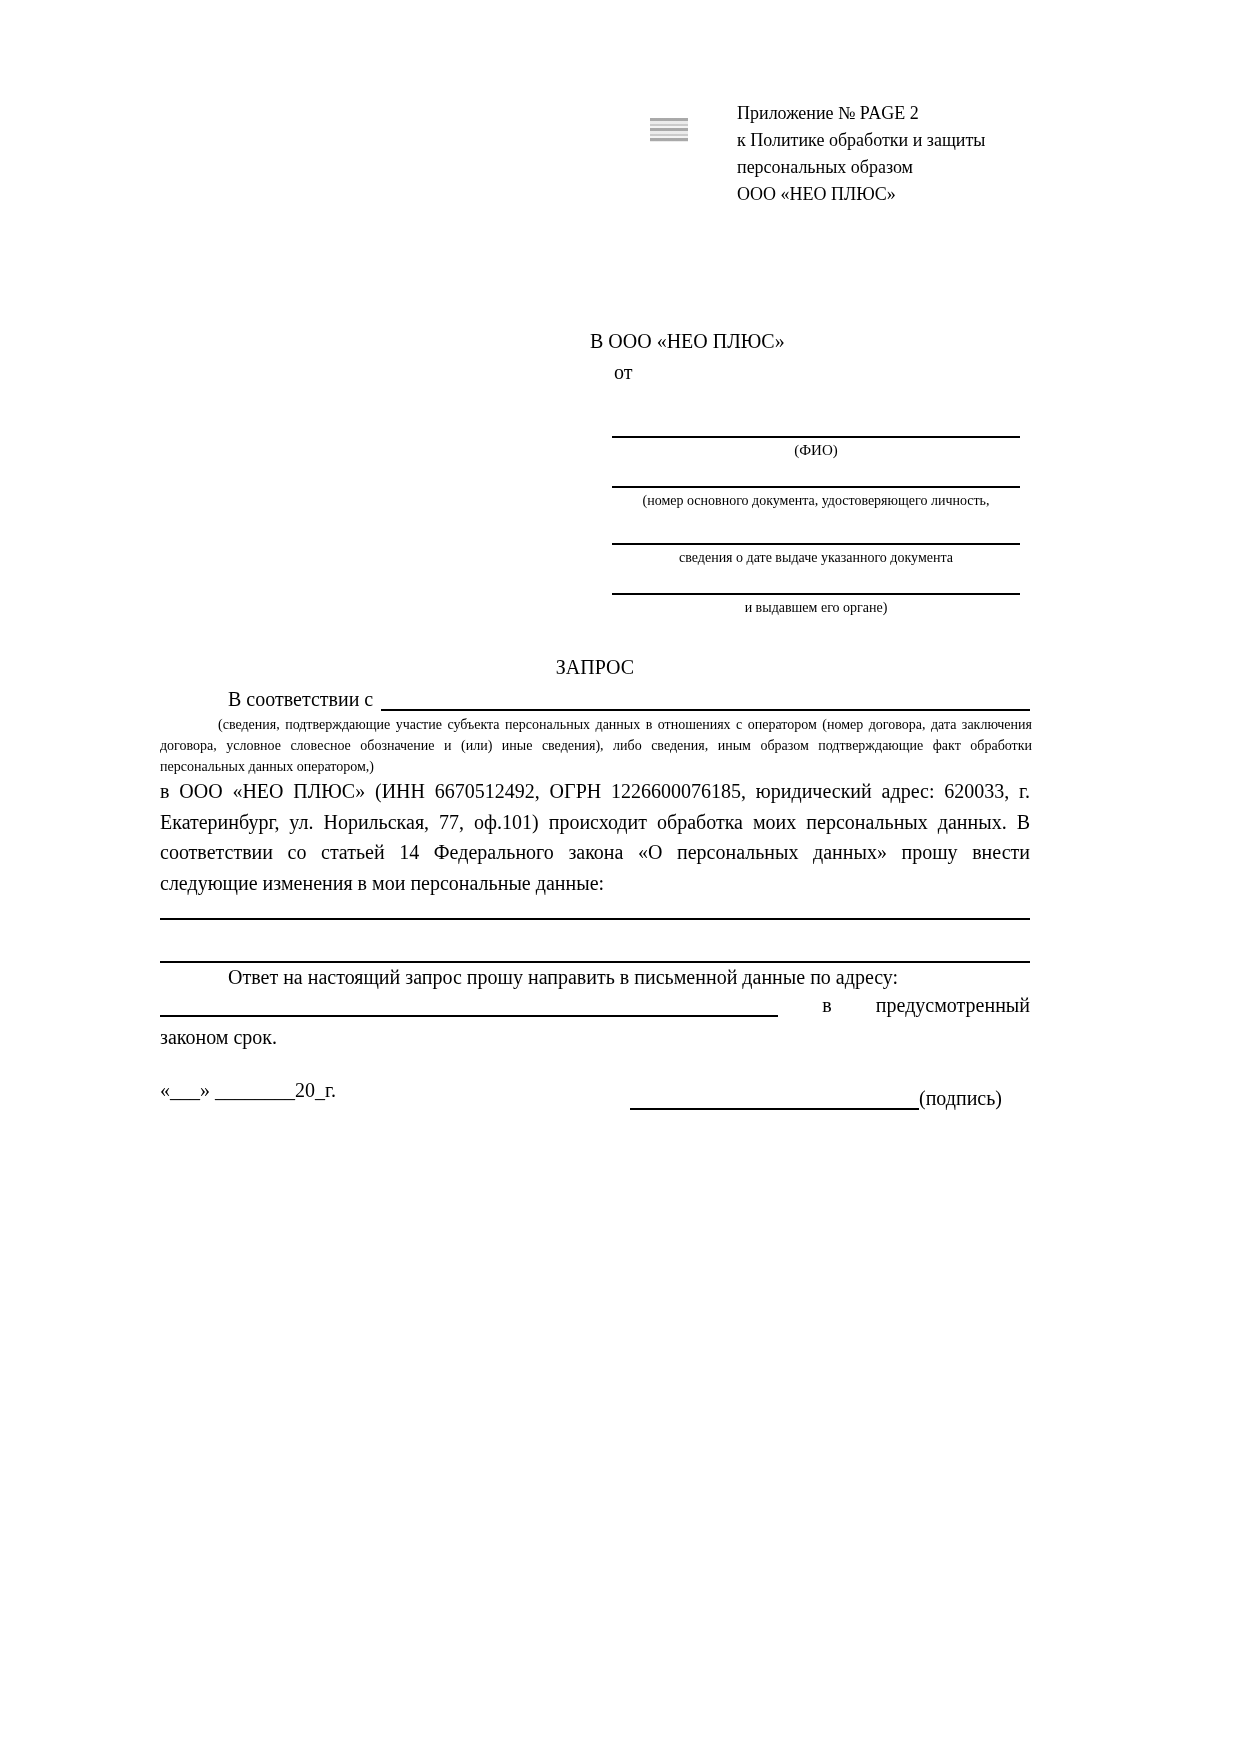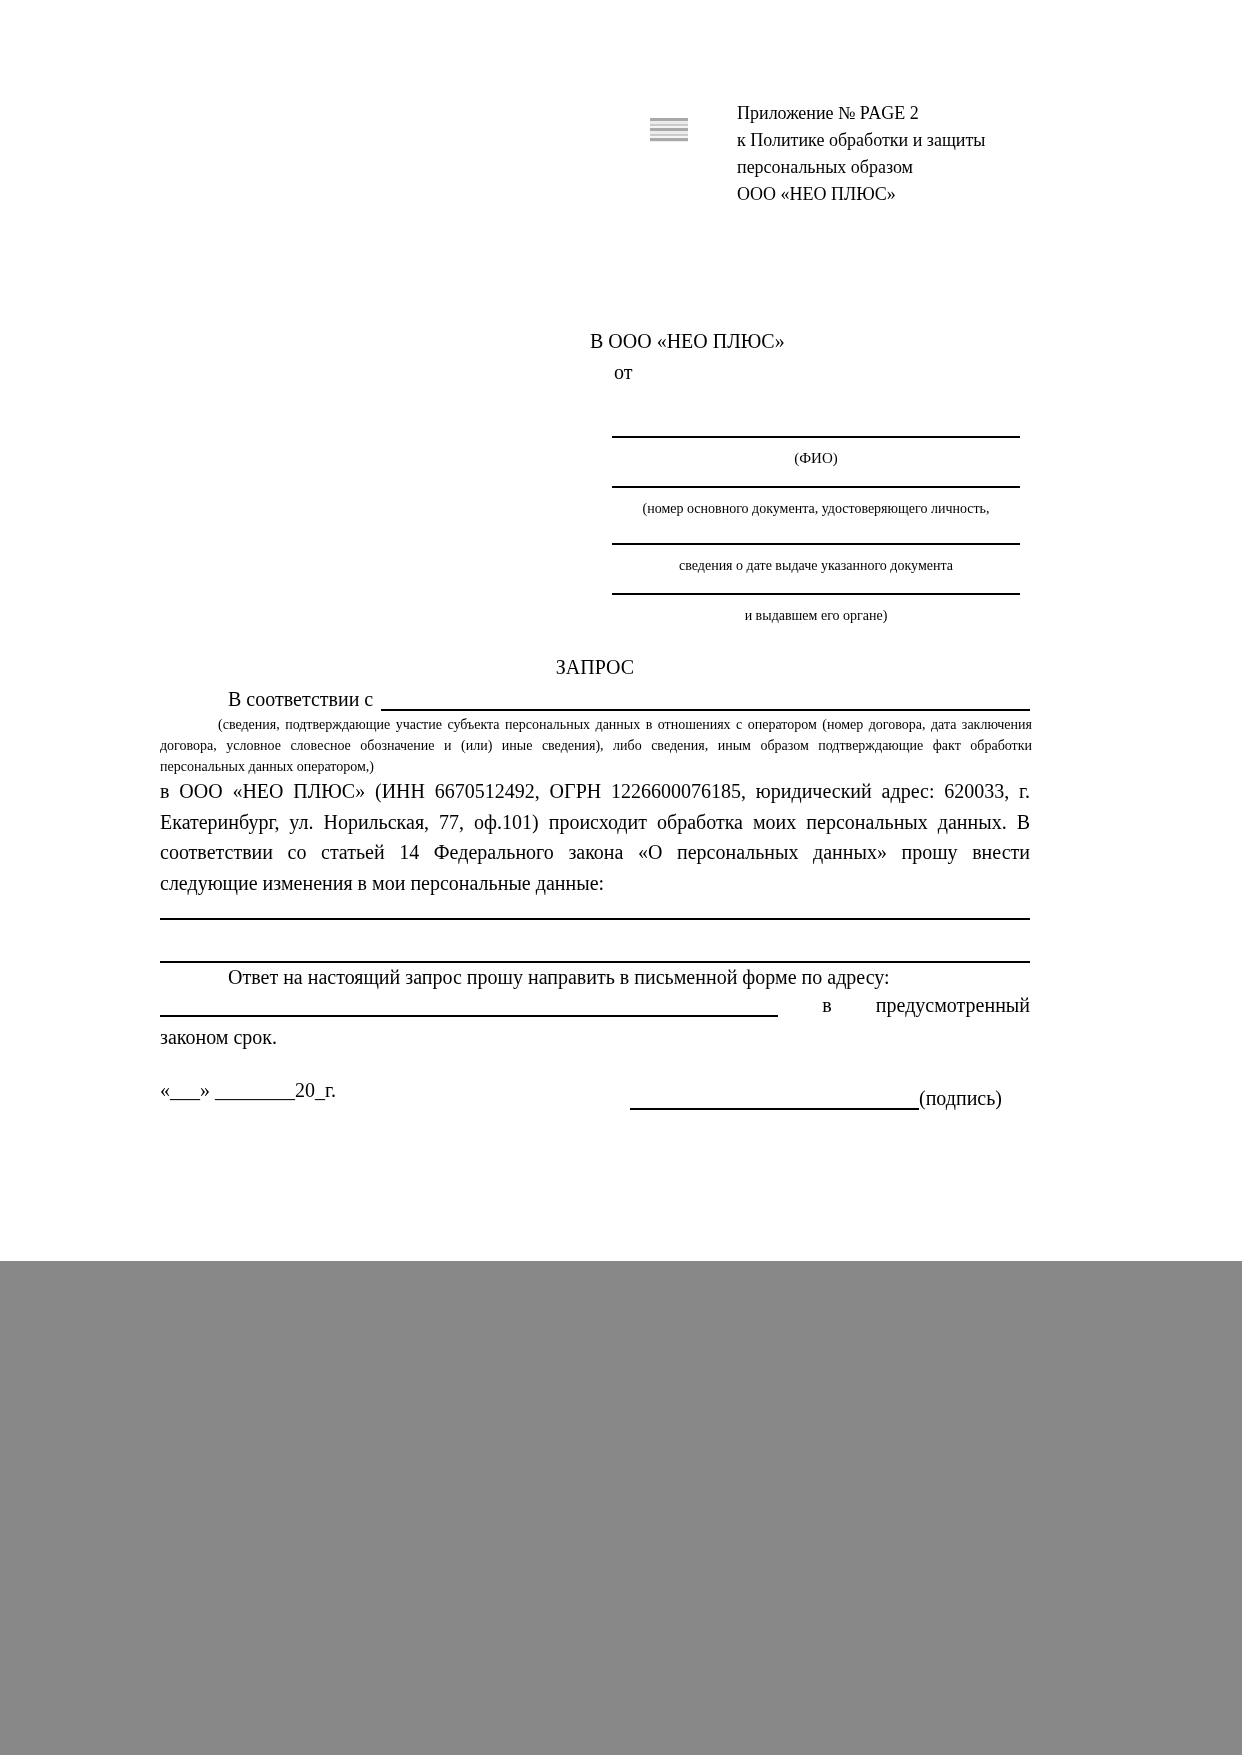--- a/index.html
+++ b/index.html
@@ -1,18 +1,18 @@
 <!DOCTYPE html>
 <html><head>
 <meta charset="utf-8">
 <style>
   html,body{margin:0;padding:0;background:#888;}
   .page{
     position:relative;
-    width:1242px;height:1261px;
+    width:1242px;height:1755px;
     background:#fff;
     margin:0 auto;
     font-family:"Liberation Serif","DejaVu Serif",serif;
     color:#000;
     overflow:hidden;
   }
   .abs{position:absolute;}
   
   .artifact{
     left:650px;top:118px;width:38px;height:24px;
@@ -28,21 +28,21 @@
     text-align:center;font-weight:bold;font-size:21px;line-height:31px;
   }
   .title .inner{max-width:770px;margin:0 auto;display:block;}
   .org{left:590px;top:330px;width:440px;font-size:20px;}
   .from{left:614px;top:361px;font-size:20px;}
   .sig-field{
     left:612px;width:408px;
     border-top:2px solid #000;
     text-align:center;
   }
-  .sig-field .cap{display:block;padding-top:12px;font-size:14px;line-height:17px;}
+  .sig-field .cap{display:block;padding-top:4px;font-size:14px;line-height:17px;}
   .sig-field .cap.fio{font-size:15px;}
   .zapros{left:160px;top:656px;width:870px;text-align:center;font-size:20px;}
   .intro{
     left:160px;top:688px;width:870px;
     display:flex;align-items:flex-end;font-size:20px;
   }
   .intro .indent{width:68px;flex:0 0 68px;}
   .intro .txt{white-space:nowrap;padding-right:8px;}
   .fill{flex:1 1 auto;border-bottom:2px solid #000;height:1em;}
   .note{
@@ -114,21 +114,21 @@
     <span class="indent"></span>
     <span class="txt">В соответствии с</span>
     <span class="fill"></span>
   </div>
 
   <div class="abs body-par">в ООО «НЕО ПЛЮС» (ИНН 6670512492, ОГРН 1226600076185, юридический адрес: 620033, г. Екатеринбург, ул. Норильская, 77, оф.101) происходит обработка моих персональных данных. В соответствии со статьей 14 Федерального закона «О персональных данных» прошу внести следующие изменения в мои персональные данные:</div>
 
   <div class="abs blank-line" style="top:918px;"></div>
   <div class="abs blank-line" style="top:961px;"></div>
 
-  <div class="abs reply1">Ответ на настоящий запрос прошу направить в письменной форме по адресу:</div>
+  <div class="abs reply1">Ответ на настоящий запрос прошу направить в письменной данные по адресу:</div>
 
   <div class="abs reply2">
     <span class="fill"></span>
     <span>в</span>
     <span>предусмотренный</span>
   </div>
 
   <div class="abs reply3">законом срок.</div>
 
   <div class="abs dateline">«___» ________20_г.</div>

